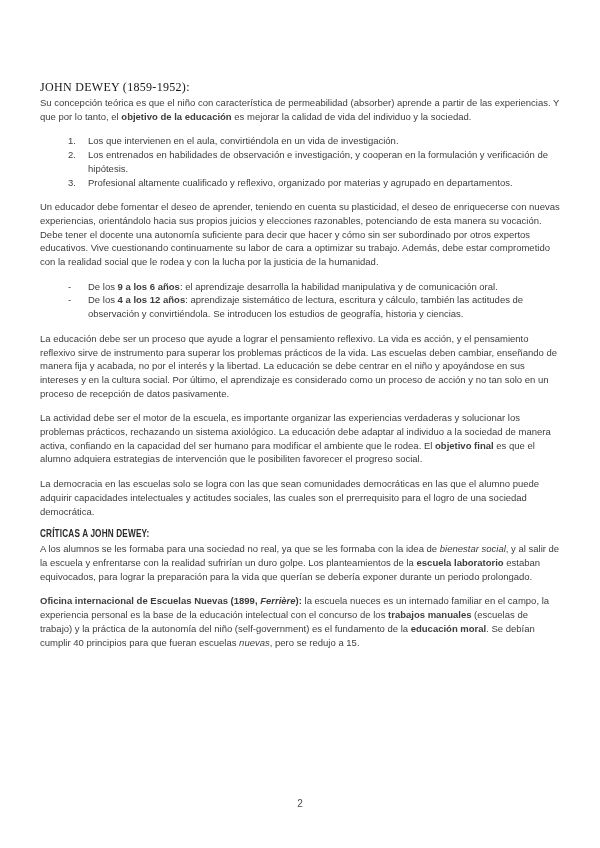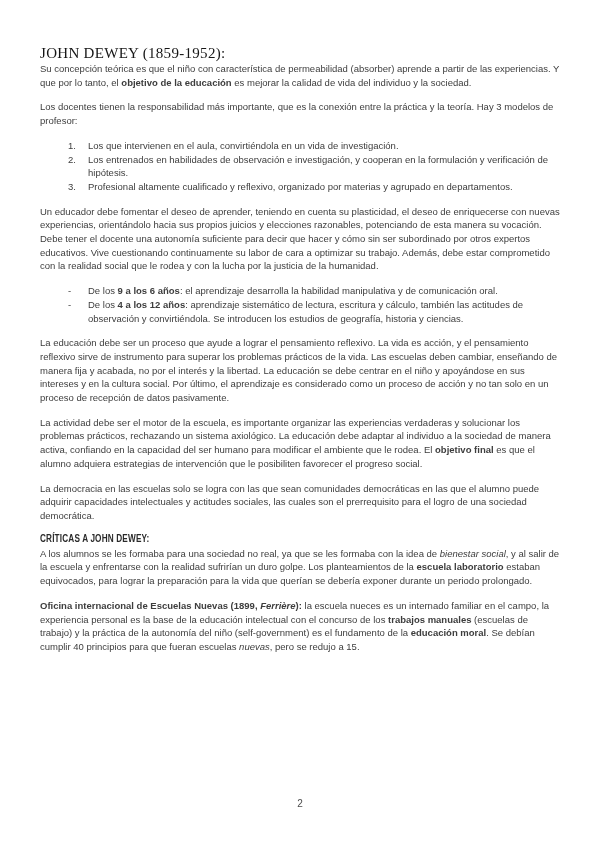--- a/index.html
+++ b/index.html
@@ -8,22 +8,22 @@
   .page {
     position:relative; width:600px; height:848px; background:#ffffff;
     padding:46px 40px 0 40px;
   }
   .doc {
     font-size:9.5px; line-height:13.7px; color:#3d3d3d;
     text-align:left;
   }
   .para { margin-bottom:11px; }
   .h-serif {
-    font-family:"Liberation Serif", serif; font-size:15px; font-weight:normal;
-    color:#161616; line-height:15px; letter-spacing:0.3px; margin-bottom:1px;
+    font-family:"Liberation Serif", serif; font-size:12px; font-weight:normal;
+    color:#161616; line-height:15px; letter-spacing:0.3px; margin-bottom:1px;margin-top:34px;
   }
   .h-cond {
     font-family:"Liberation Sans", sans-serif; font-size:10px; font-weight:bold;
     color:#2a2a2a; line-height:14px; margin-top:-2px; margin-bottom:1px;
     transform:scaleX(0.82); transform-origin:left center; letter-spacing:0.2px;
     white-space:nowrap;
   }
   .list { margin-bottom:11px; }
   .list-item { display:flex; }
   .marker { flex:0 0 20px; margin-left:28px; }
@@ -35,21 +35,20 @@
     font-size:10px; color:#4d4d4d;
   }
 </style>
 </head>
 <body>
 
 <div class="page">
   <div class="doc" style="color: rgb(61, 61, 61);">
       <h2 class="h-serif">JOHN DEWEY (1859-1952):</h2>
       <p class="para"><span>Su concepción teórica es que el niño con característica de permeabilidad (absorber) aprende a partir de las experiencias. Y que por lo tanto, el </span><span class="b">objetivo de la educación</span><span> es mejorar la calidad de vida del individuo y la sociedad.</span></p>
-      <p class="para"><span>Los docentes tienen la responsabilidad más importante, que es la conexión entre la práctica y la teoría. Hay 3 modelos de profesor:</span></p>
       <div class="list">
         <div class="list-item">
           <span class="marker">1.</span>
           <span class="item-text"><span>Los que intervienen en el aula, convirtiéndola en un vida de investigación.</span></span>
         </div>
         <div class="list-item">
           <span class="marker">2.</span>
           <span class="item-text"><span>Los entrenados en habilidades de observación e investigación, y cooperan en la formulación y verificación de hipótesis.</span></span>
         </div>
         <div class="list-item">

